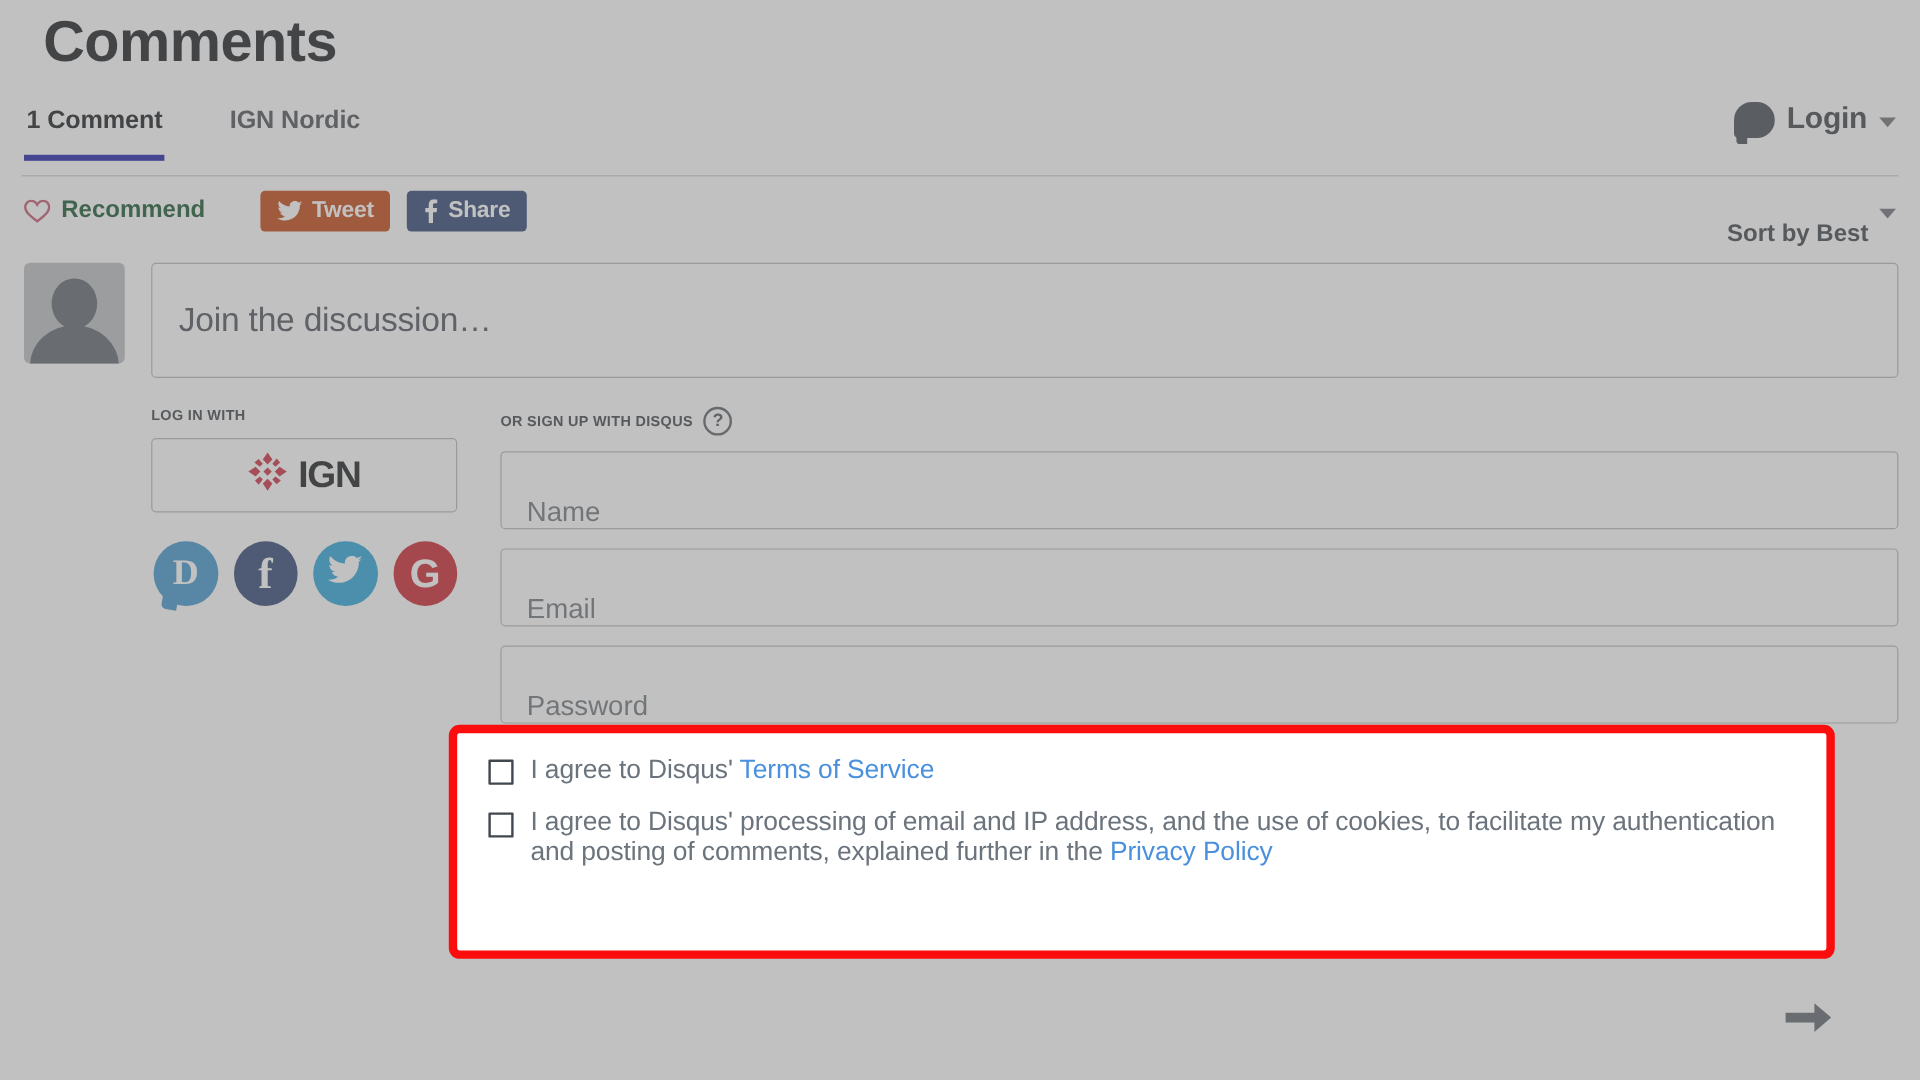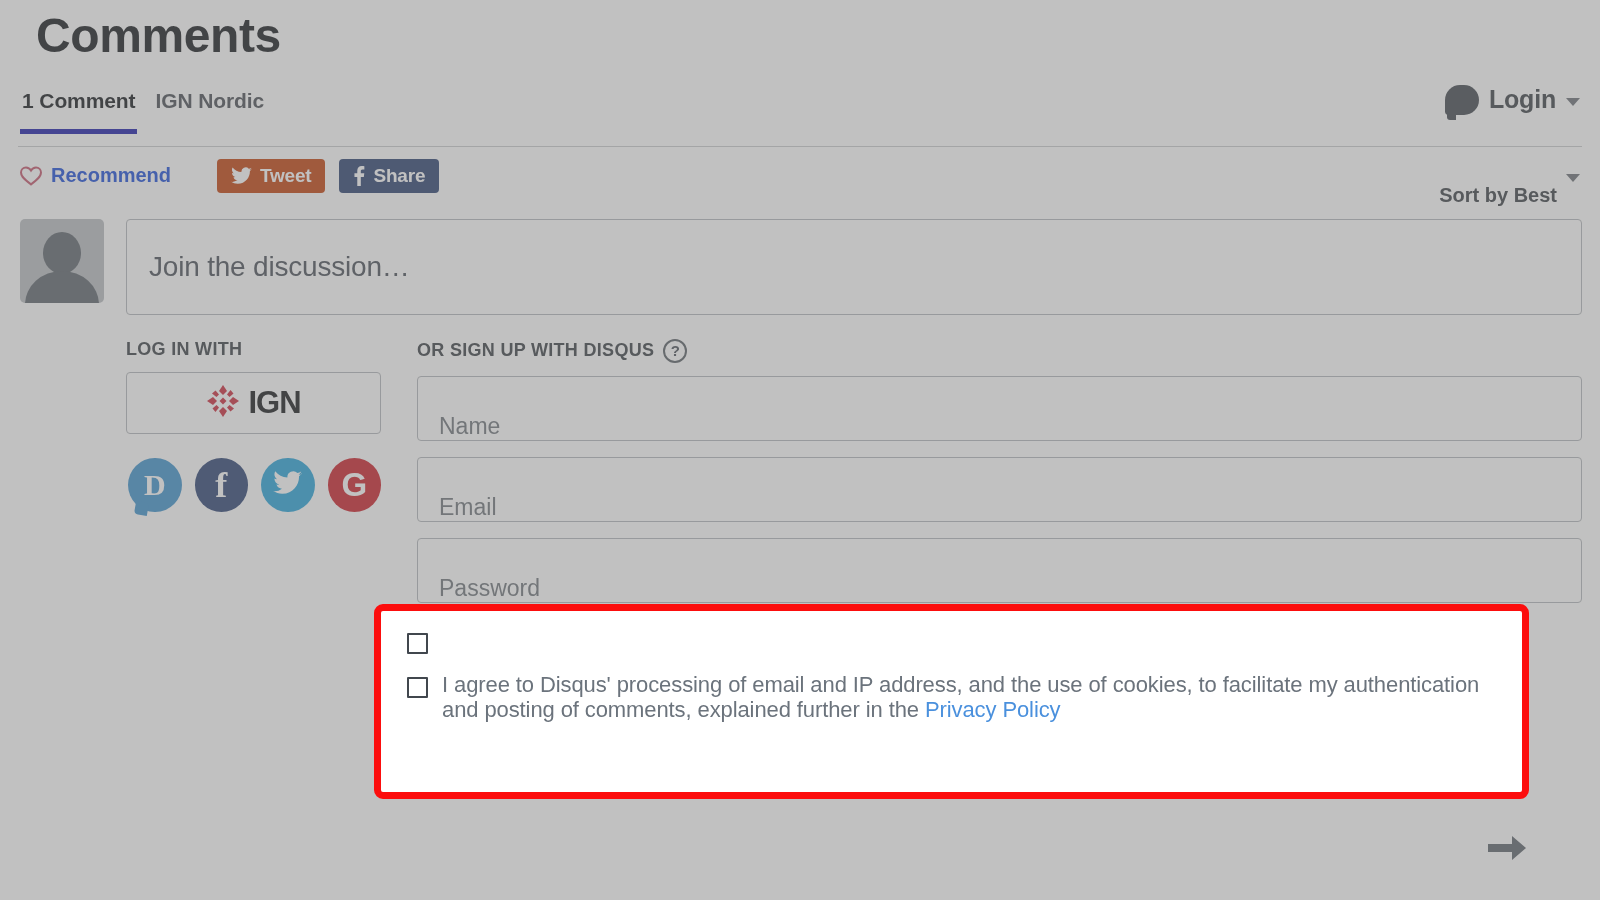--- a/index.html
+++ b/index.html
@@ -46,21 +46,21 @@
 
   .tabbar {
     position: relative;
     height: 62px;
     margin-top: 22px;
     border-bottom: 1px solid #c9cbcd;
   }
   .tabbar-left {
     display: flex;
     align-items: center;
-    gap: 16px;
+    gap: 52px;
     padding-left: 2px;
   }
   .tab {
     font-size: 21px;
     font-weight: bold;
     color: #3c4146;
     padding: 4px 2px 20px 2px;
     position: relative;
     cursor: pointer;
     letter-spacing: -0.1px;
@@ -132,21 +132,21 @@
   }
   .heart {
     width: 22px; height: 20px;
     position: relative;
     display: inline-block;
   }
   .heart svg { display:block; }
   .recommend-text {
     font-size: 20px;
     font-weight: bold;
-    color: #1d4ed8;
+    color: #14532d;
   }
 
   .sbtn {
     display: inline-flex;
     align-items: center;
     gap: 8px;
     height: 34px;
     padding: 0 14px;
     border-radius: 4px;
     color: #ffffff;
@@ -230,21 +230,21 @@
   
   .auth-area {
     display: flex;
     margin-top: 24px;
     gap: 36px;
   }
 
   .auth-left { width: 255px; flex: 0 0 255px; }
 
   .section-label {
-    font-size: 18px;
+    font-size: 12px;
     font-weight: bold;
     color: #3c4146;
     letter-spacing: 0.3px;
     margin-bottom: 12px;
   }
 
   .ign-button {
     height: 62px;
     border: 1px solid #b4b8bc;
     border-radius: 4px;
@@ -540,20 +540,21 @@
   </div>
 
 </div>
 
 <div id="dim-overlay"></div>
 
 <div id="consent-highlight">
 
   <div class="consent-row">
     <span class="cbox"></span>
+    <span class="consent-text"><span>I agree to Disqus' </span><span class="lnk">Terms of Service</span><span></span></span>
   </div>
 
   <div class="consent-row">
     <span class="cbox"></span>
     <span class="consent-text"><span>I agree to Disqus' processing of email and IP address, and the use of cookies, to facilitate my authentication and posting of comments, explained further in the </span><span class="lnk">Privacy Policy</span><span></span></span>
   </div>
 
 
 </div>
 

